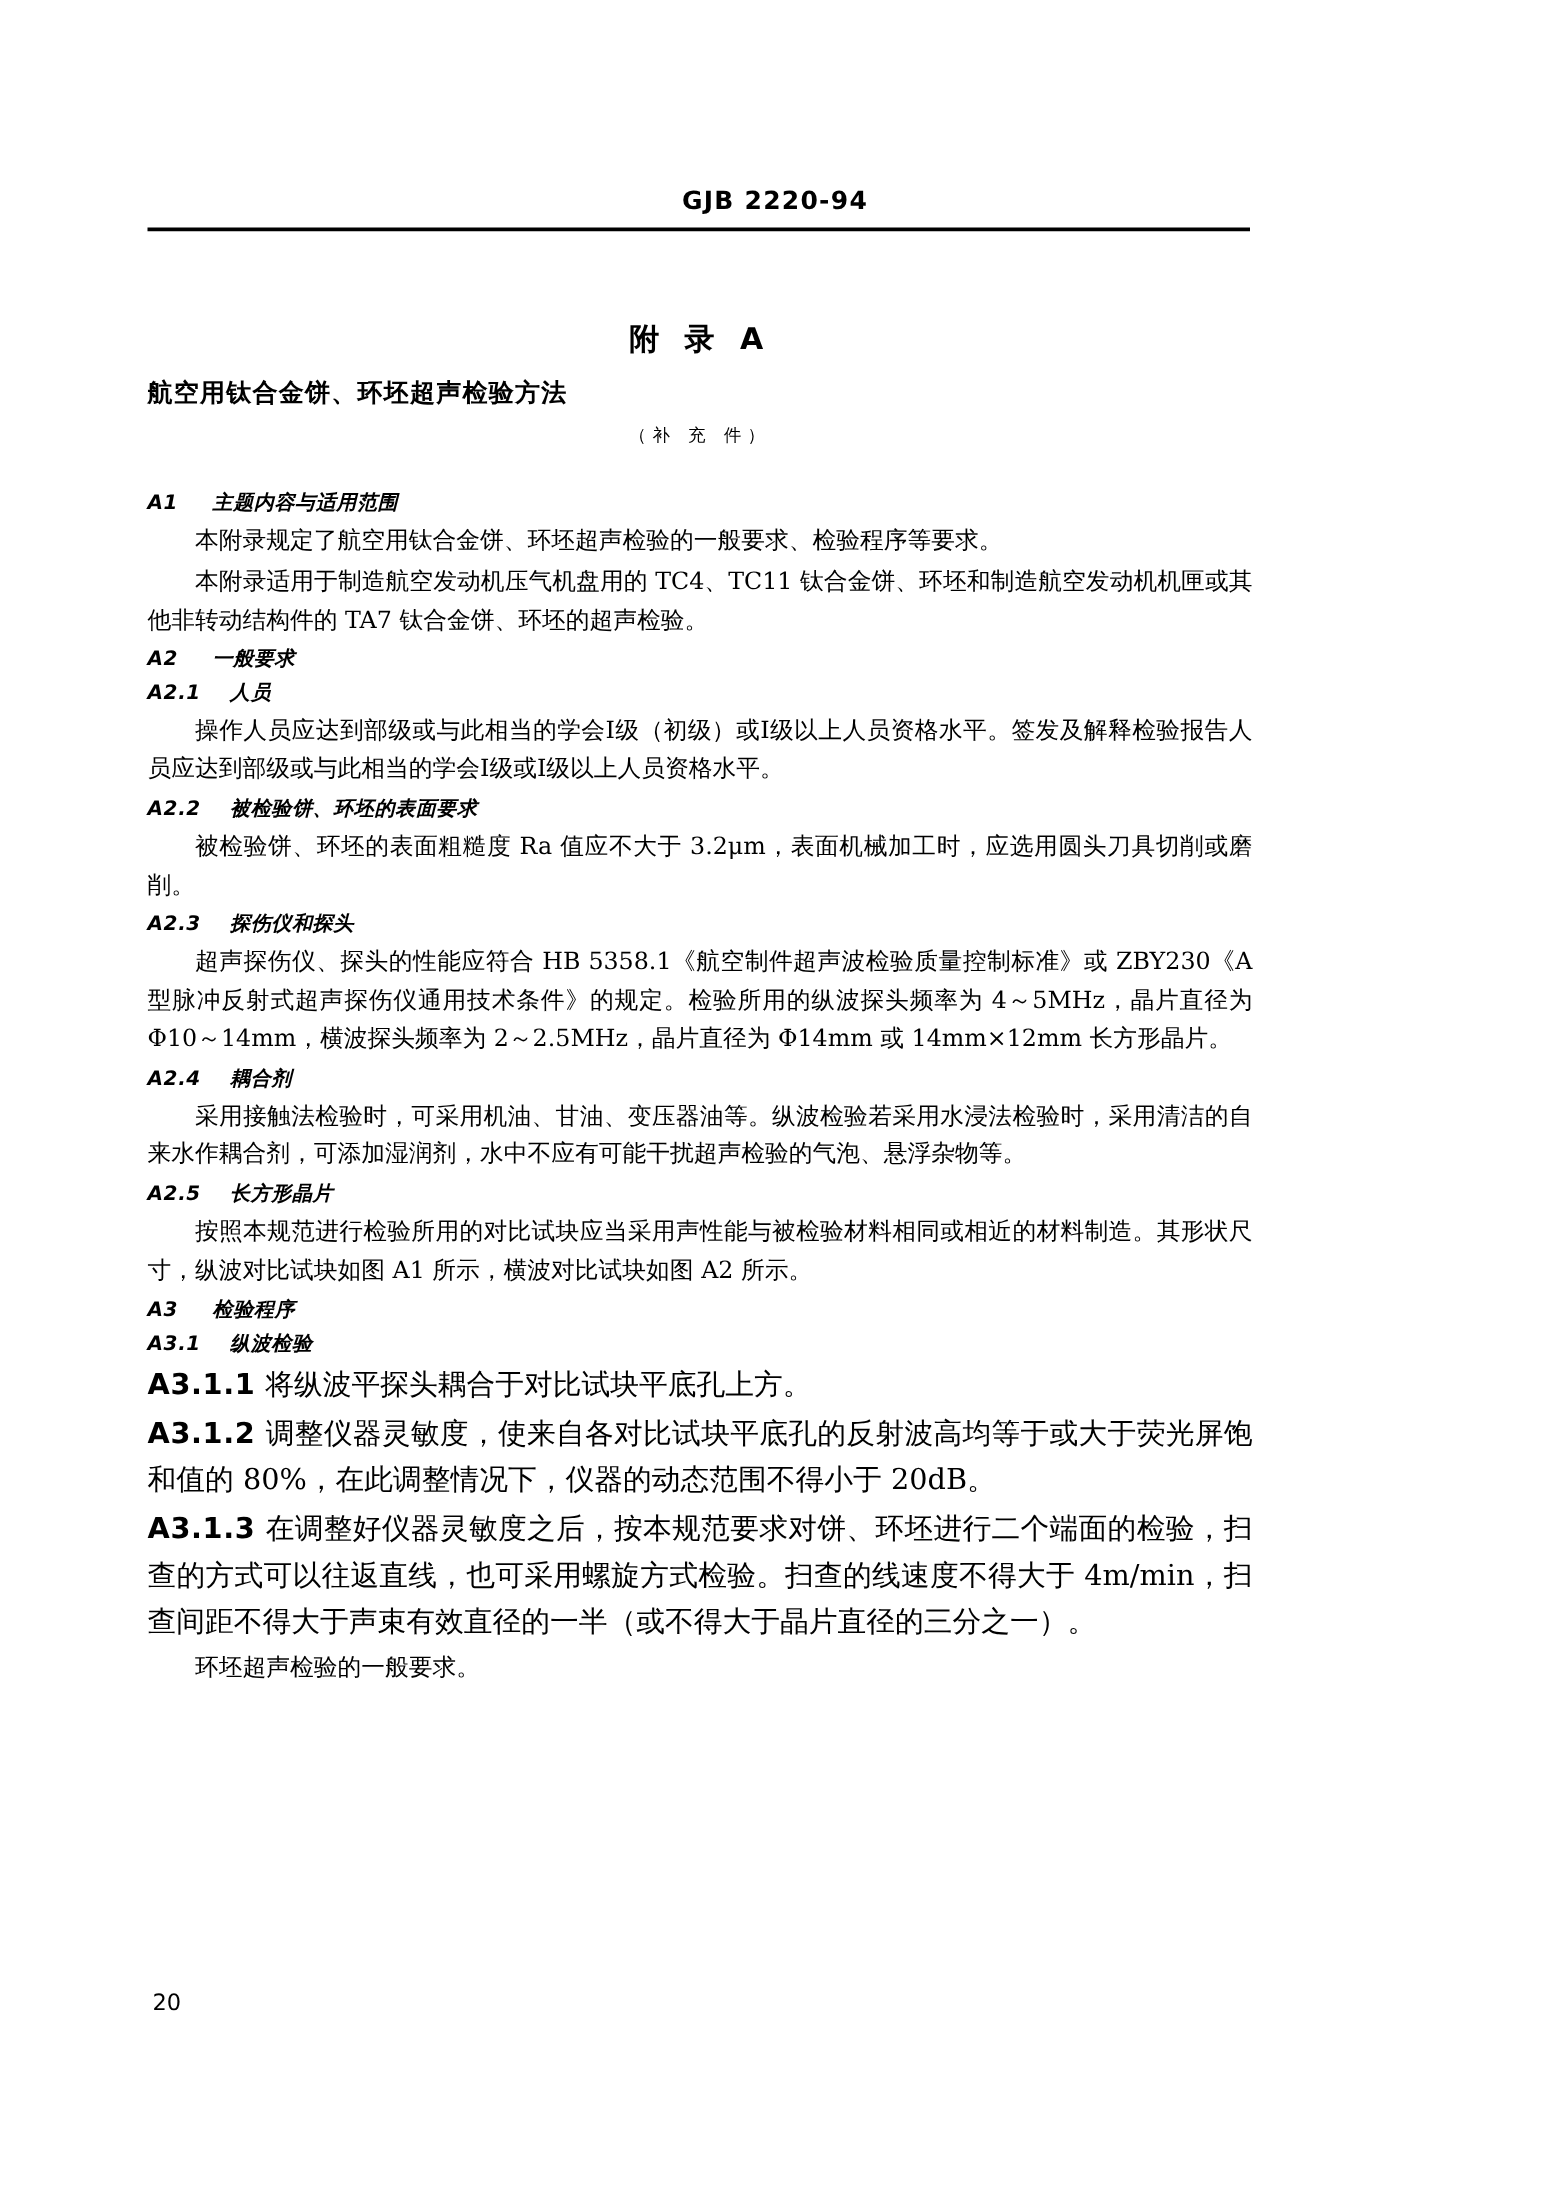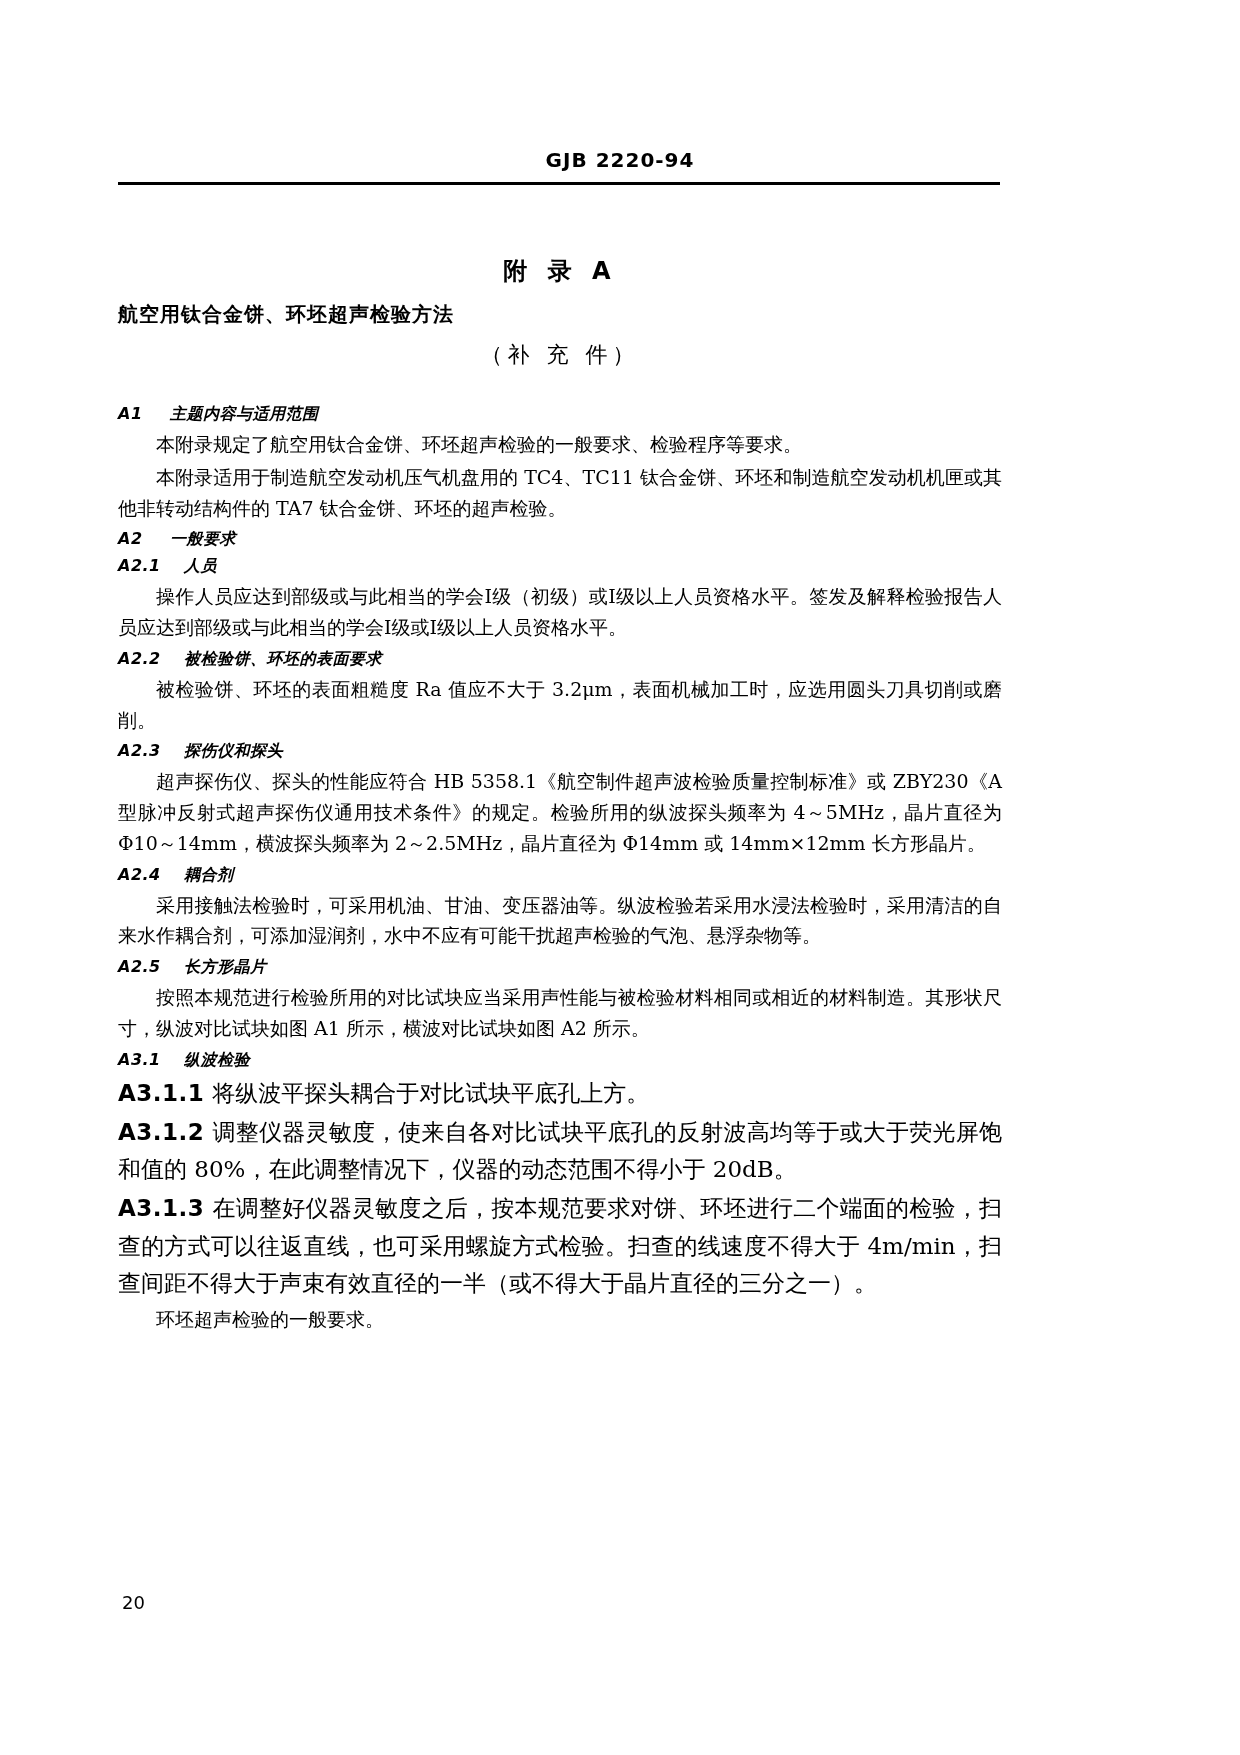--- a/index.html
+++ b/index.html
@@ -57,21 +57,21 @@
   .title-sub {
     text-align: left;
     font-size: 20px;
     font-weight: bold;
     letter-spacing: 1px;
     margin: 0 0 12px 0;
     font-family: "DejaVu Sans", "Liberation Sans", sans-serif;
   }
   .title-note {
     text-align: center;
-    font-size: 22px;
+    font-size: 14px;
     letter-spacing: 5px;
     margin: 0 0 34px 0;
     font-family: "DejaVu Sans", "Liberation Sans", sans-serif;
   }
   .sec-head {
     font-size: 16px;
     font-weight: bold;
     margin: 6px 0 4px 0;
     font-family: "DejaVu Sans", "Liberation Sans", sans-serif;
     letter-spacing: 0.5px;
@@ -154,20 +154,23 @@
     <div class="sec-head indent">
       <span class="num">A2.4</span><span>耦合剂</span>
     </div>
     <p class="para">采用接触法检验时，可采用机油、甘油、变压器油等。纵波检验若采用水浸法检验时，采用清洁的自来水作耦合剂，可添加湿润剂，水中不应有可能干扰超声检验的气泡、悬浮杂物等。</p>
 
     <div class="sec-head indent">
       <span class="num">A2.5</span><span>长方形晶片</span>
     </div>
     <p class="para">按照本规范进行检验所用的对比试块应当采用声性能与被检验材料相同或相近的材料制造。其形状尺寸，纵波对比试块如图 A1 所示，横波对比试块如图 A2 所示。</p>
 
+    <div class="sec-head">
+      <span class="num">A3</span><span>检验程序</span>
+    </div>
 
     <div class="sec-head indent">
       <span class="num">A3.1</span><span>纵波检验</span>
     </div>
 
     <p class="para-hang"><span class="lbl">A3.1.1</span><span>将纵波平探头耦合于对比试块平底孔上方。</span></p>
 
     <p class="para-hang"><span class="lbl">A3.1.2</span><span>调整仪器灵敏度，使来自各对比试块平底孔的反射波高均等于或大于荧光屏饱和值的 80%，在此调整情况下，仪器的动态范围不得小于 20dB。</span></p>
 
     <p class="para-hang"><span class="lbl">A3.1.3</span><span>在调整好仪器灵敏度之后，按本规范要求对饼、环坯进行二个端面的检验，扫查的方式可以往返直线，也可采用螺旋方式检验。扫查的线速度不得大于 4m/min，扫查间距不得大于声束有效直径的一半（或不得大于晶片直径的三分之一）。</span></p>

